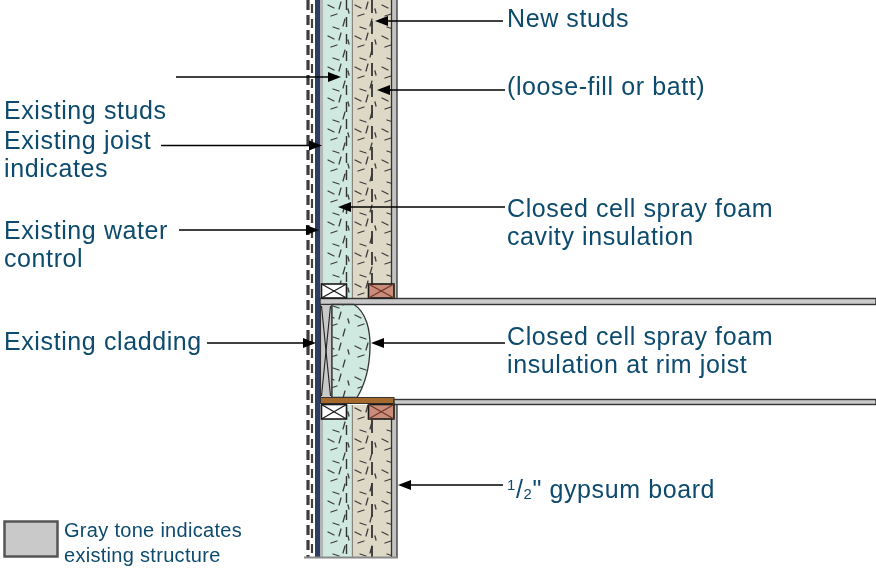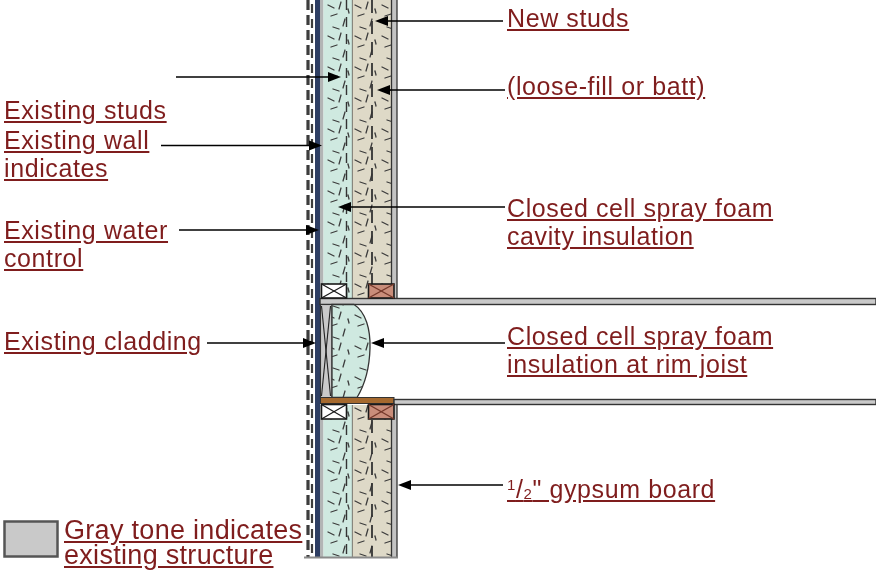--- a/index.html
+++ b/index.html
@@ -3,23 +3,23 @@
 <meta charset="utf-8">
 <style>
   html,body{margin:0;padding:0;background:#ffffff;}
   #stage{
     position:relative;width:876px;height:573px;background:#ffffff;overflow:hidden;
     font-family:"Liberation Sans","DejaVu Sans",sans-serif;color:#000;
   }
   #stage svg{position:absolute;left:0;top:0;}
   .lbl{
     position:absolute;font-size:25px;line-height:28px;letter-spacing:0.6px;
-    white-space:nowrap;color:#7f1d1d;text-decoration:underline;
+    white-space:nowrap;color:#0c4a6e;
   }
-  .lbl-legend{font-size:27px;line-height:25px;letter-spacing:0.3px;}
+  .lbl-legend{font-size:20px;line-height:25px;letter-spacing:0.3px;}
   .frac-num{font-size:15px;vertical-align:8px;}
   .frac-den{font-size:15px;vertical-align:-1px;}
 </style>
 </head>
 <body>
 
 <div id="stage">
 
   <svg width="876" height="573" viewBox="0 0 876 573">
     <defs>
@@ -129,21 +129,21 @@
     </g>
 
     <rect x="4.5" y="521.5" width="53" height="35" stroke="#555" stroke-width="2.5" fill="#c9c9c9"></rect>
   </svg>
 
   <div class="lbl" style="left:4px;top:62px;margin-top:34px;">
     <div>Existing studs</div>
   </div>
 
   <div class="lbl" style="left:4px;top:126px;">
-    <div>Existing wall</div>
+    <div>Existing joist</div>
     <div>indicates</div>
   </div>
 
   <div class="lbl" style="left:4px;top:216px;">
     <div>Existing water</div>
     <div>control</div>
   </div>
 
   <div class="lbl" style="left:4px;top:327px;">
     <div>Existing cladding</div>

